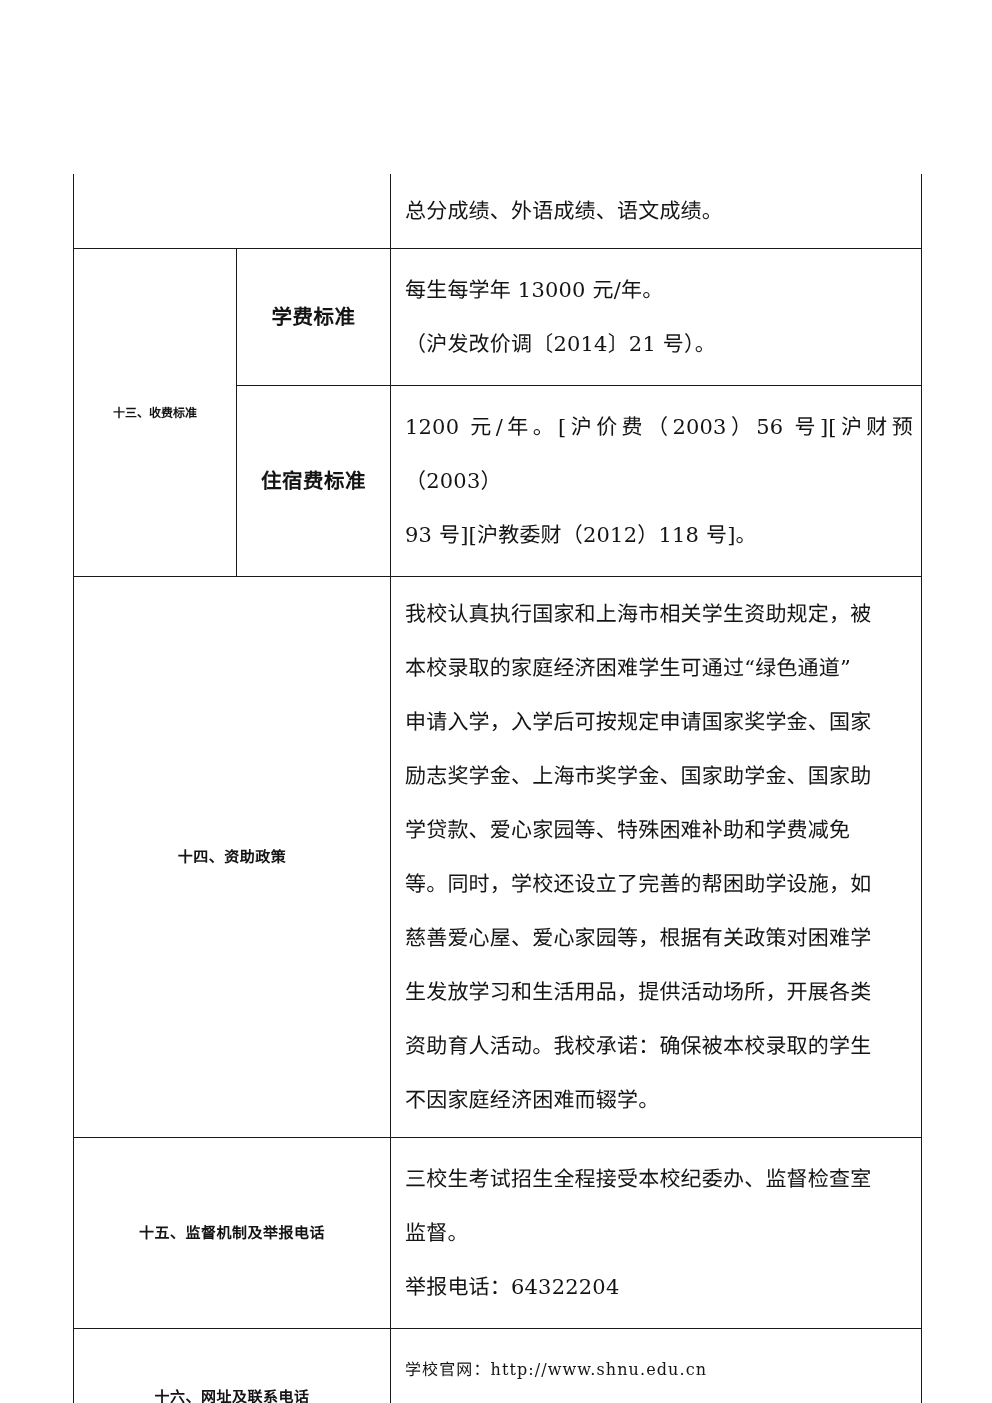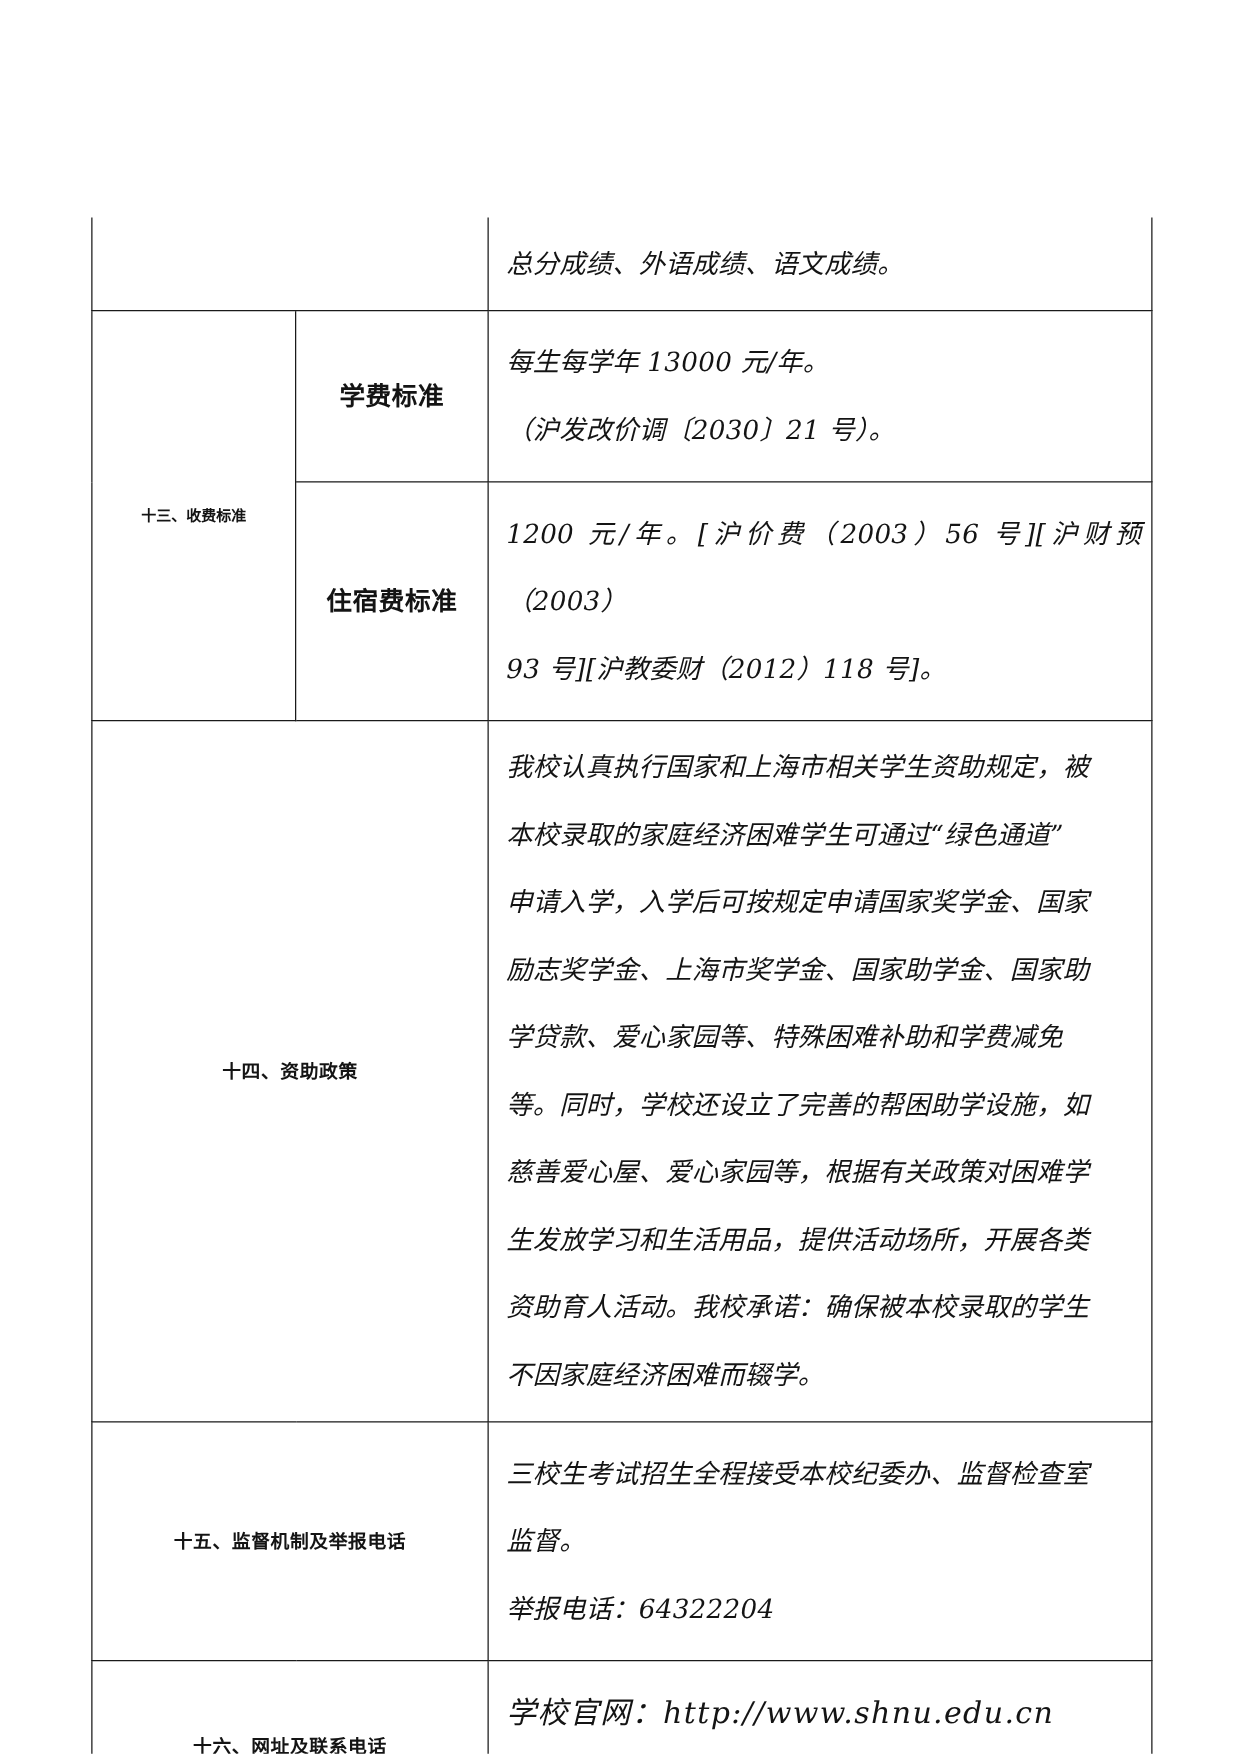--- a/index.html
+++ b/index.html
@@ -37,21 +37,21 @@
   .doc-table td {
     border: 1.6px solid #1a1a1a;
     padding: 0;
     vertical-align: middle;
     background: #fff;
   }
 
   
   .col-label   { width: 163px; }
   .col-sub     { width: 154px; }
-  .col-content { width: 531px; font-style: italic; }
+  .col-content { width: 531px; }
 
   
   .row-continued td { border-top: none; }
 
   
   .label-text {
     font-size: 15px;
     font-weight: 700;
     letter-spacing: 0.5px;
     line-height: 1.5;
@@ -80,21 +80,21 @@
     text-align: justify;
     text-justify: inter-ideograph;
     letter-spacing: 0.2px;
   }
   .content p {
     margin: 0;
   }
   .url {
     font-family: "DejaVu Serif", "Liberation Serif", serif;
     letter-spacing: 1.1px;
-    font-size: 24px;
+    font-size: 16px;
   }
 
   .tall-row-pad { padding-top: 14px; padding-bottom: 14px; }
 </style>
 </head>
 <body>
 
 <div class="page">
 
   <table class="doc-table">
@@ -117,21 +117,21 @@
       <tr>
         <td class="col-label" rowspan="2">
           <div class="label-text tight">十三、收费标准</div>
         </td>
         <td class="col-sub">
           <div class="sub-text">学费标准</div>
         </td>
         <td class="col-content">
           <div class="content tall-row-pad">
             <p>每生每学年 13000 元/年。</p>
-            <p>（沪发改价调〔2030〕21 号）。</p>
+            <p>（沪发改价调〔2014〕21 号）。</p>
           </div>
         </td>
       </tr>
 
       <tr>
         <td class="col-sub">
           <div class="sub-text">住宿费标准</div>
         </td>
         <td class="col-content">
           <div class="content tall-row-pad">

